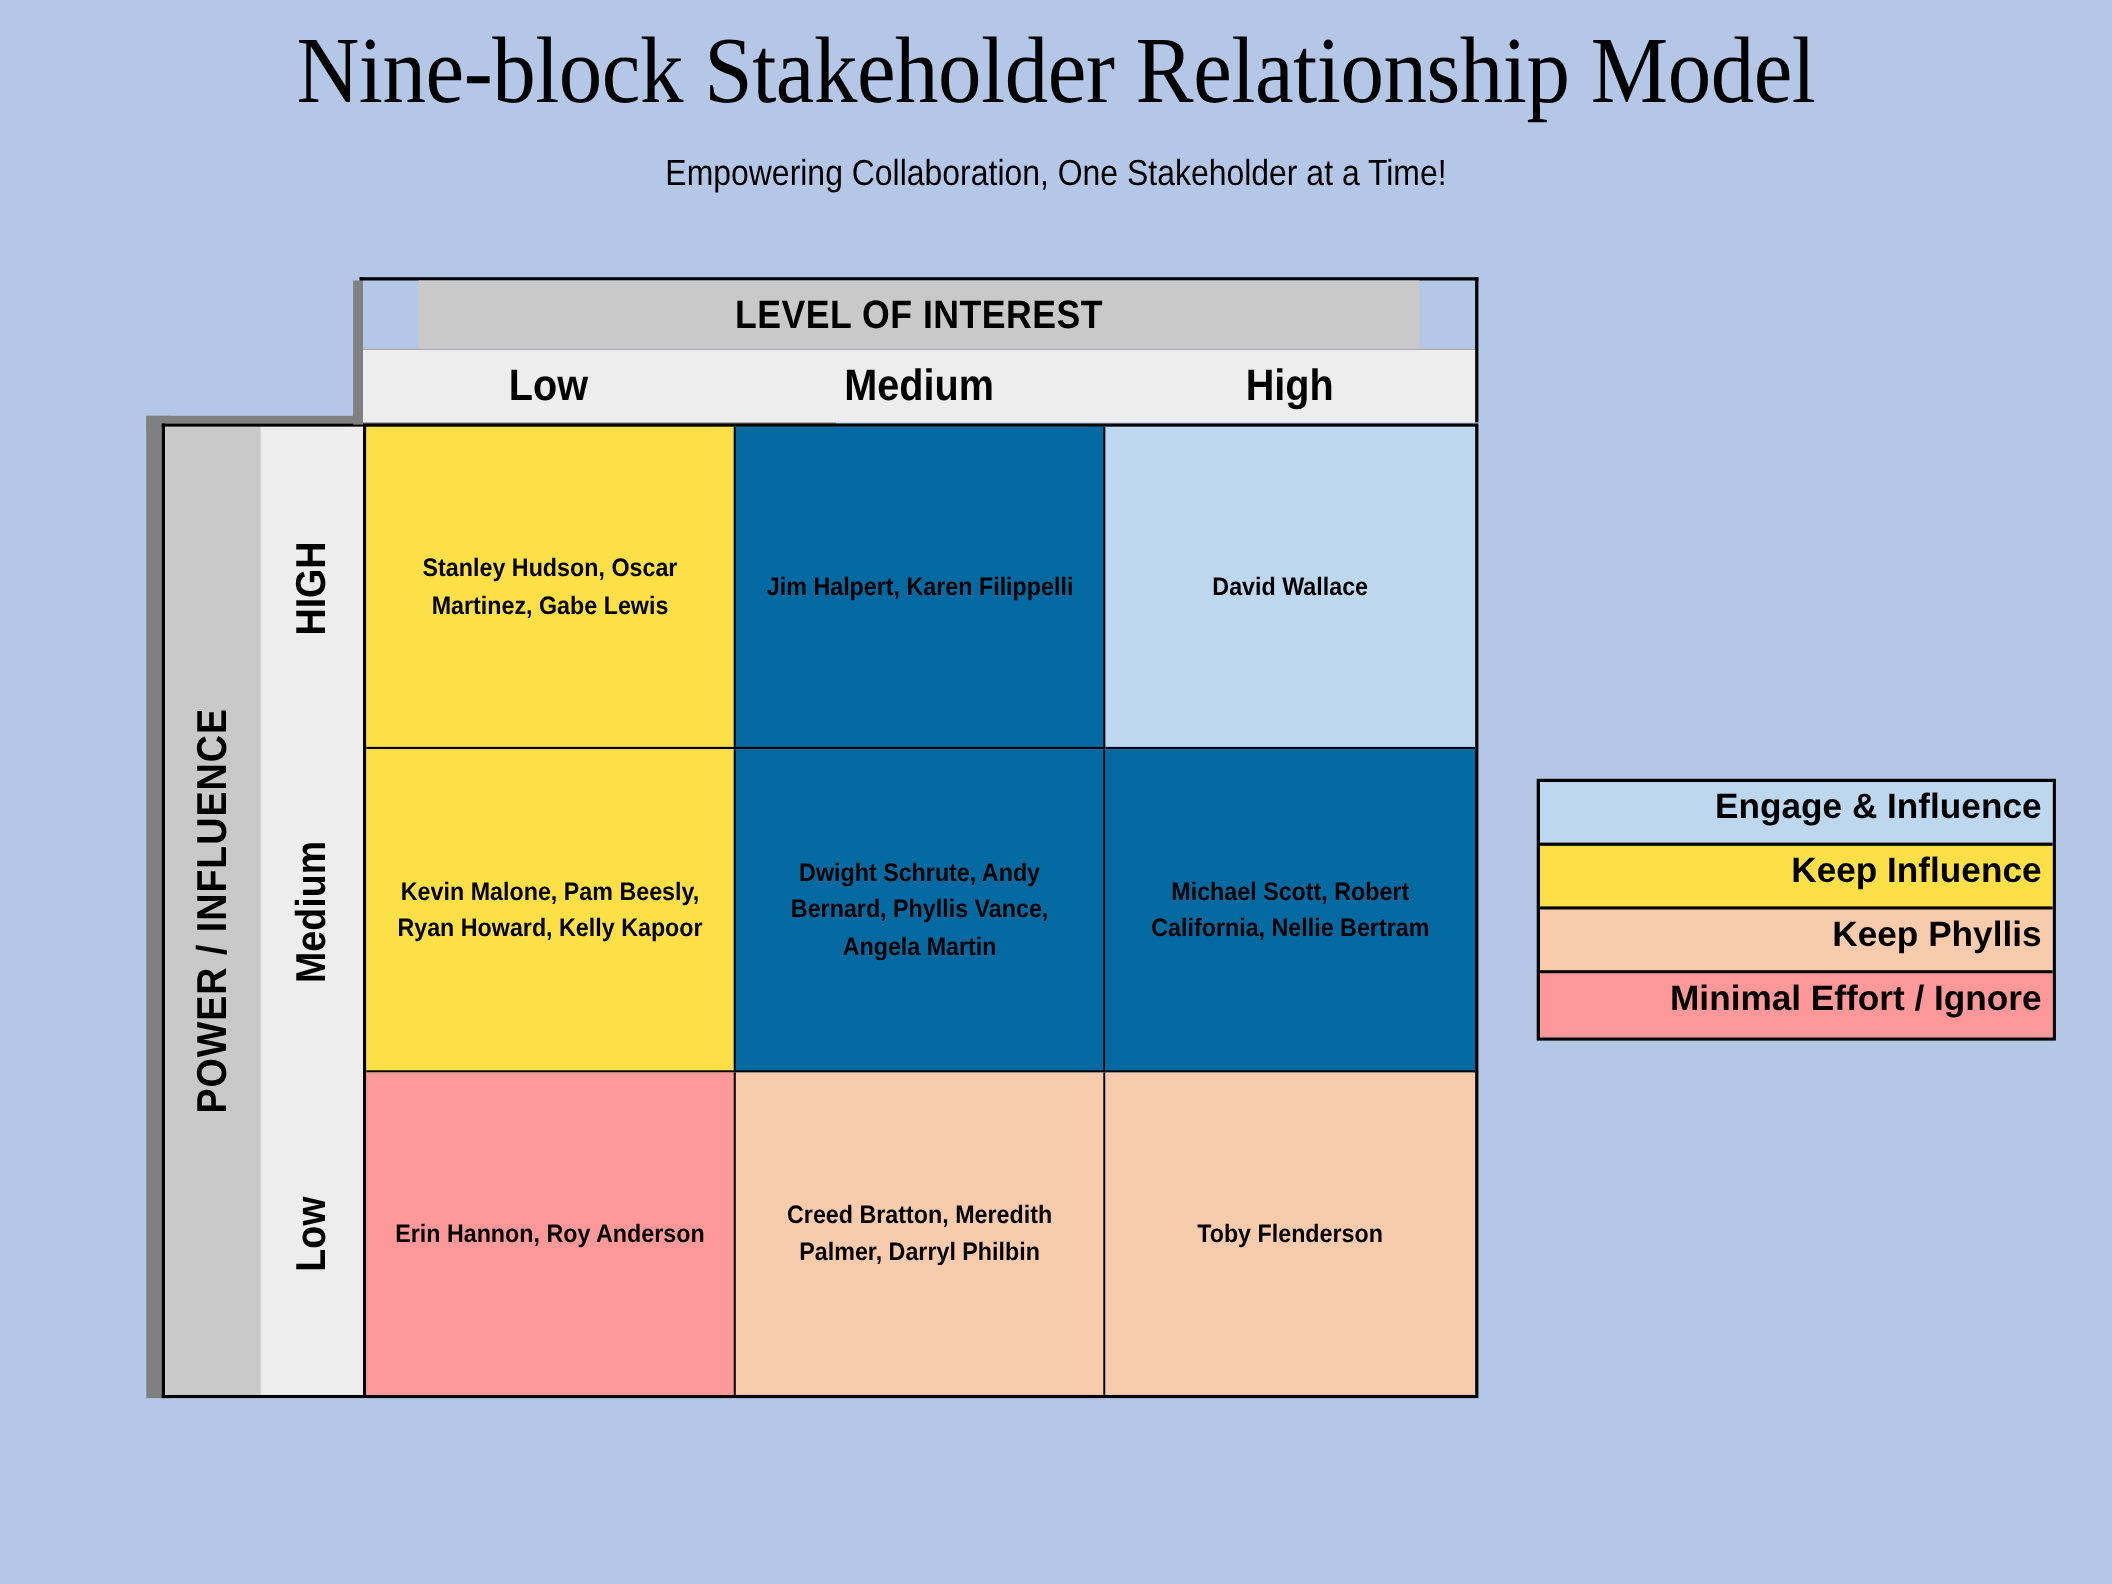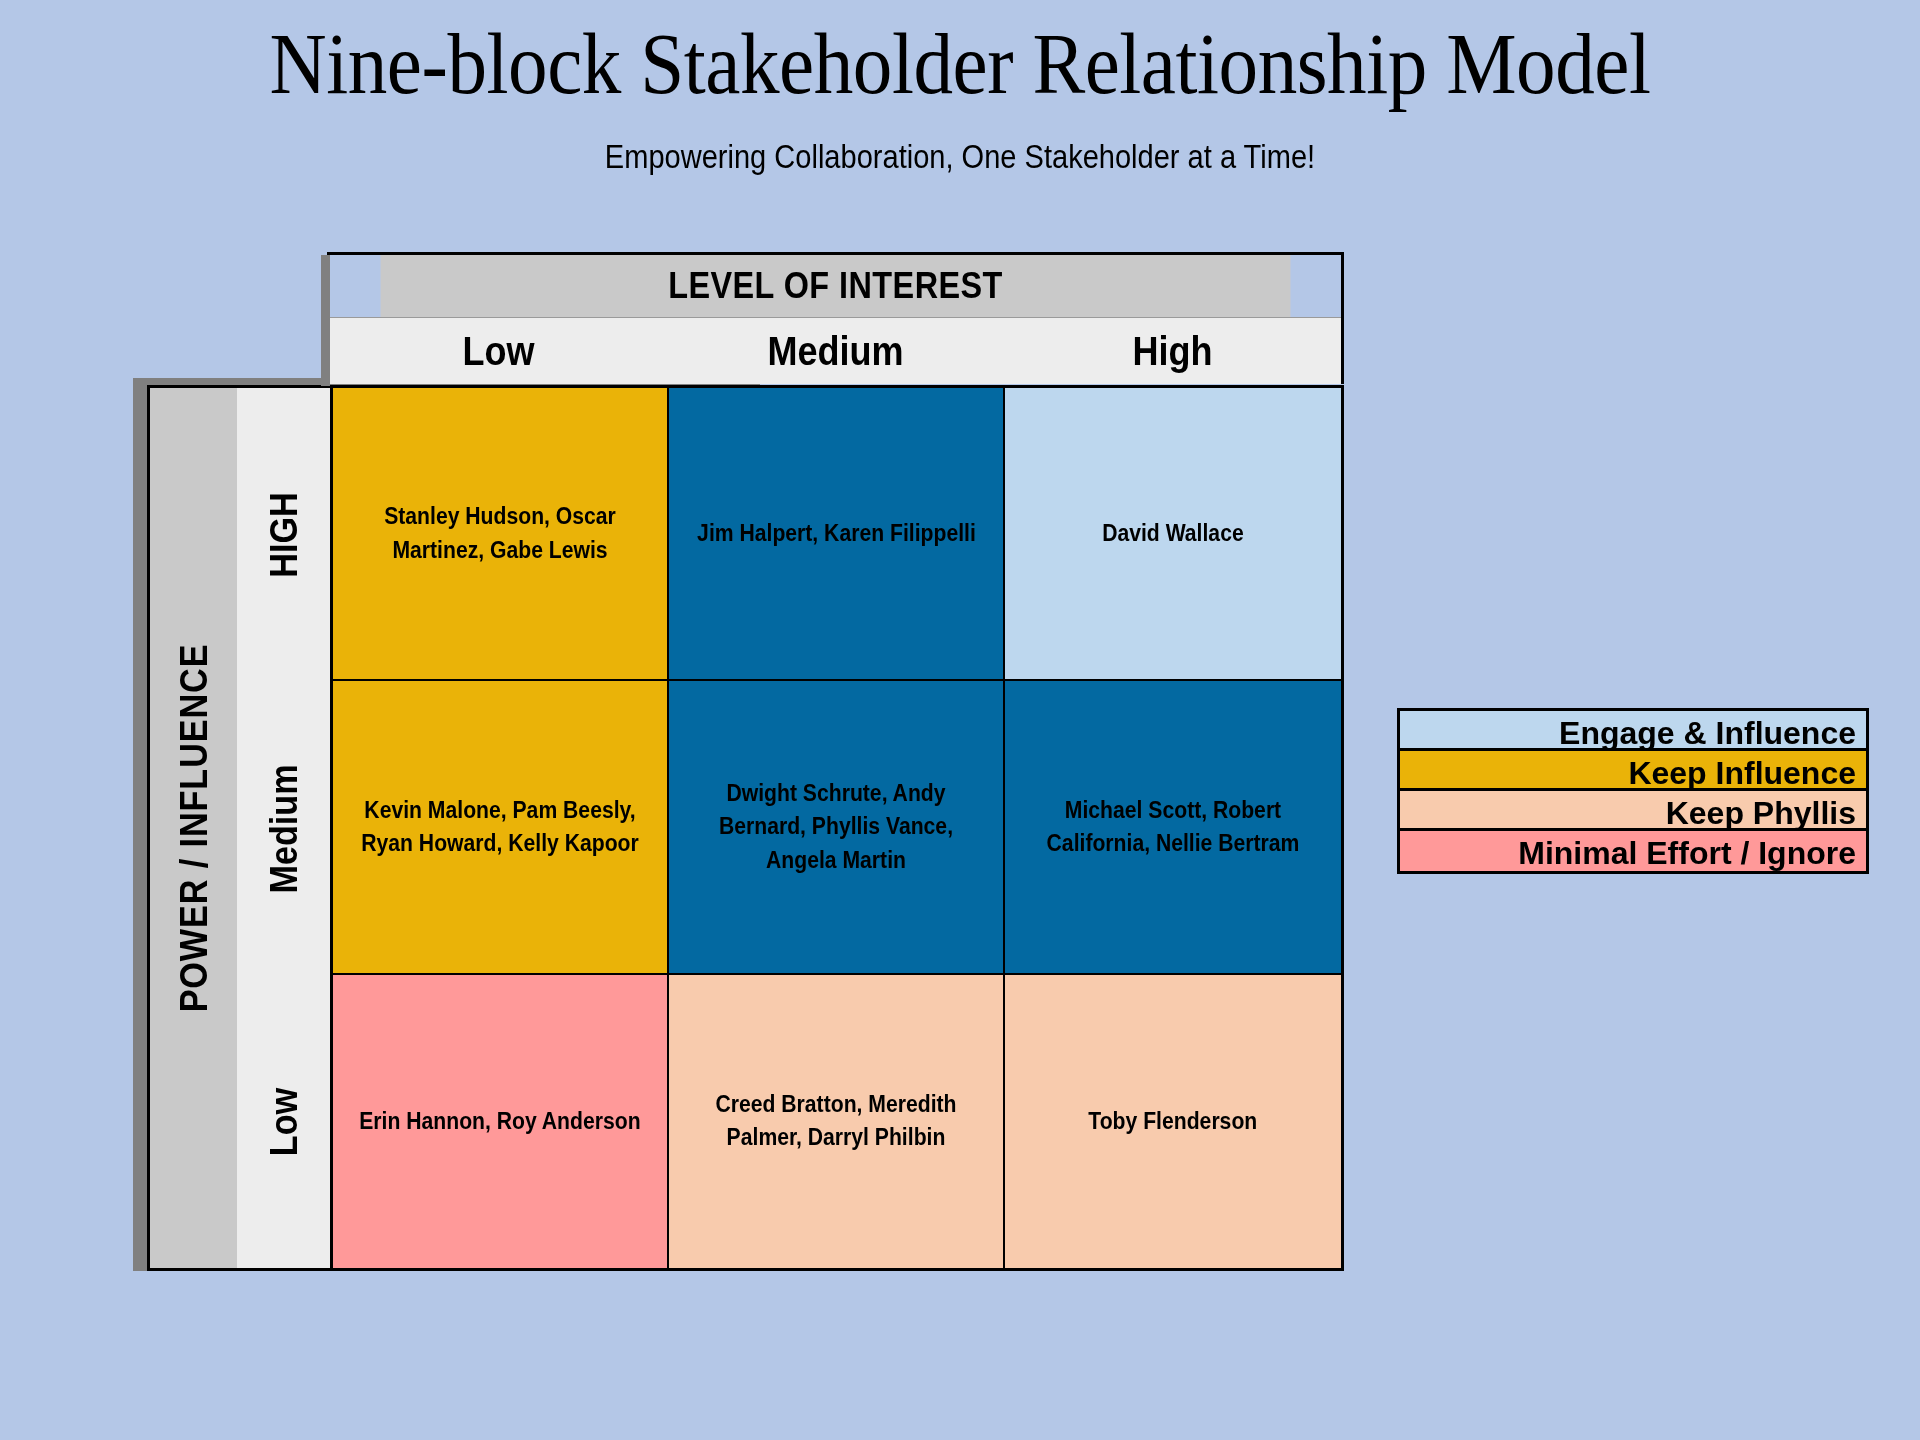--- a/index.html
+++ b/index.html
@@ -199,41 +199,41 @@
     text-align: center;
     font-size: 23px;
     font-weight: bold;
     line-height: 1.45;
     color: #000000;
   }
   .cell span { transform: scaleX(0.92); display: inline-block; }
   .cell.c3 { border-right: none; }
   .cell.r3 { border-bottom: none; }
 
-  .c-yellow { background: #eab308; justify-content: flex-end; }
+  .c-yellow { background: #fde047; justify-content: flex-end; }
   .c-green  { background: #0369a1; }
   .c-blue   { background: #bdd7ee; }
   .c-salmon { background: #f8cbad; }
   .c-red    { background: #ff9999; }
 
   
   .cell.blue-top { border-bottom: 2px solid #000000; }
 
   
   .legend {
     position: absolute;
     left: 1397px;
     top: 708px;
     width: 472px;
     border: 3px solid #000000;
     box-sizing: border-box;
     z-index: 5;
   }
   .legend-row {
-    height: 40px;
+    height: 58px;
     line-height: 45px;
     text-align: right;
     padding-right: 10px;
     font-size: 32px;
     font-weight: bold;
     color: #000000;
     border-bottom: 3px solid #000000;
     box-sizing: border-box;
     white-space: nowrap;
   }

